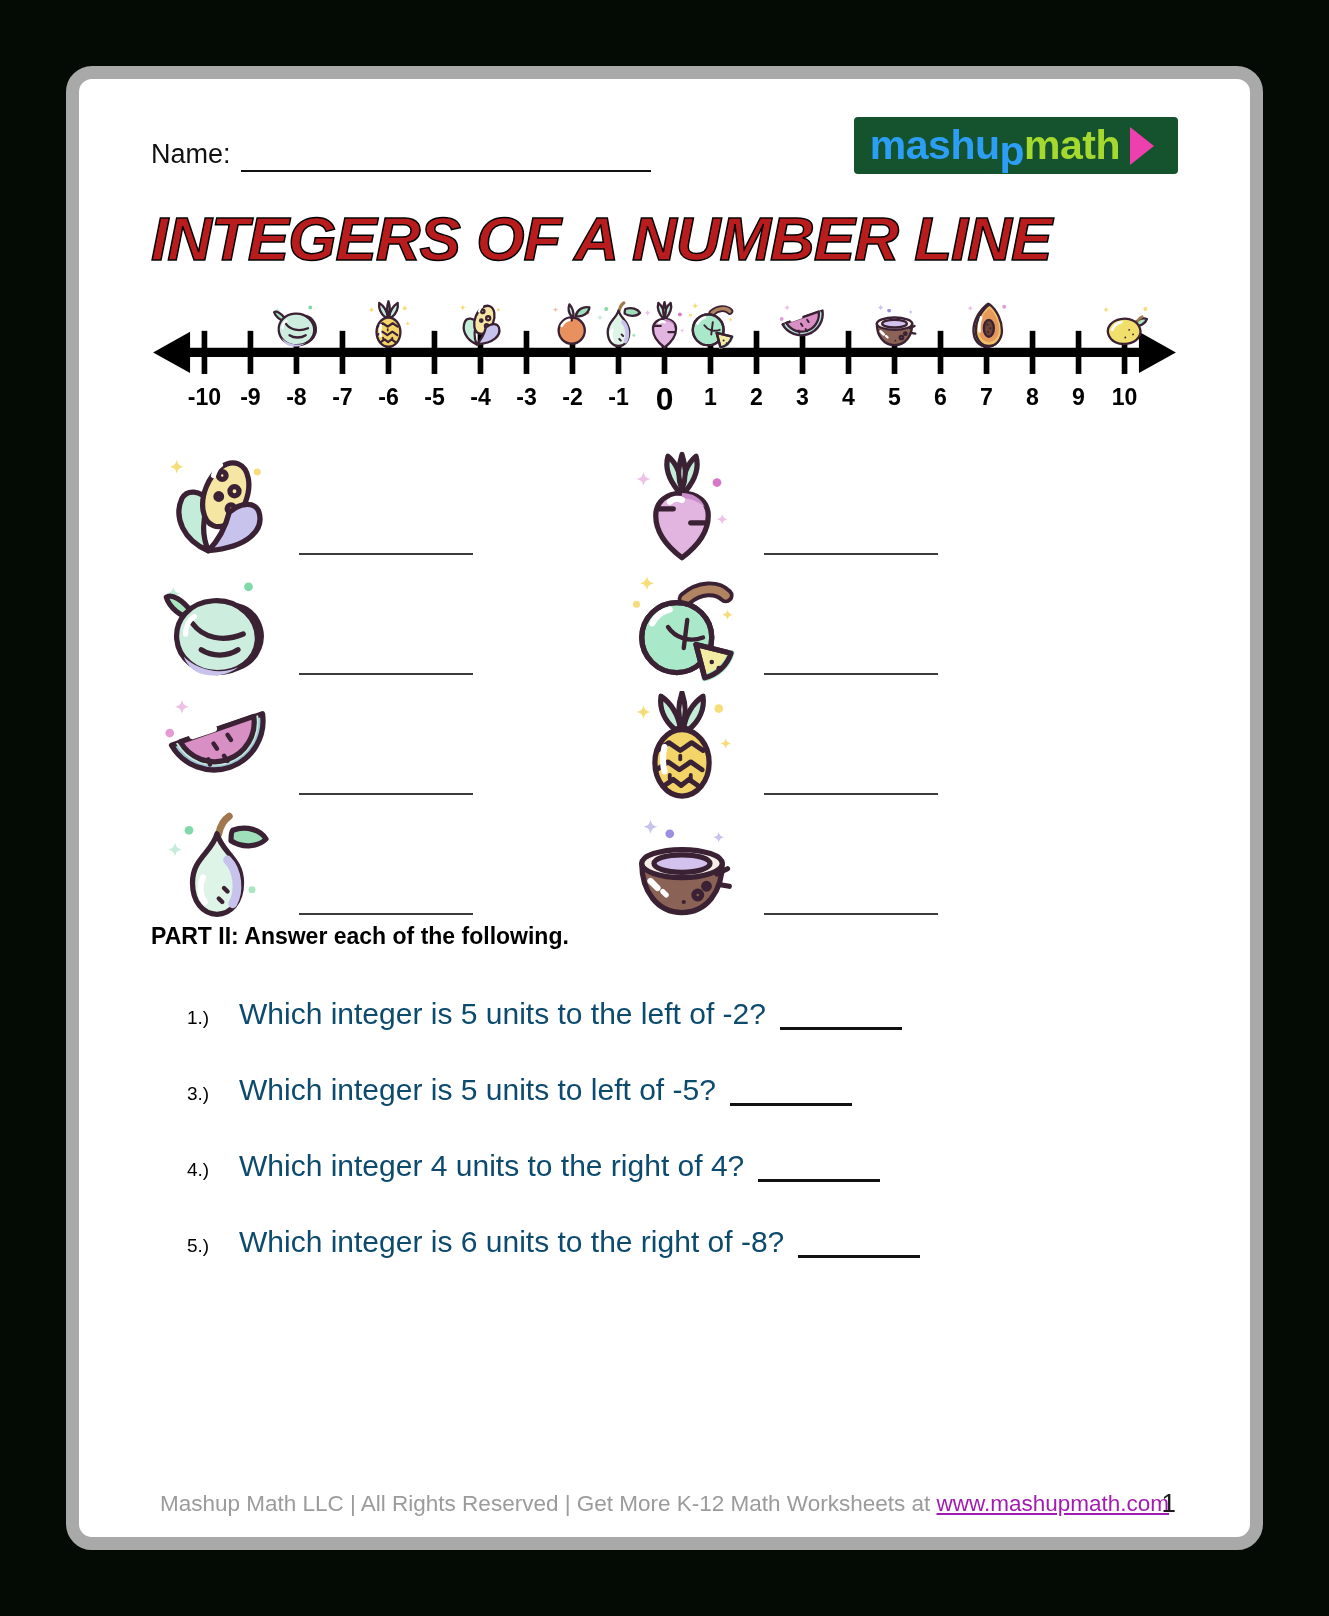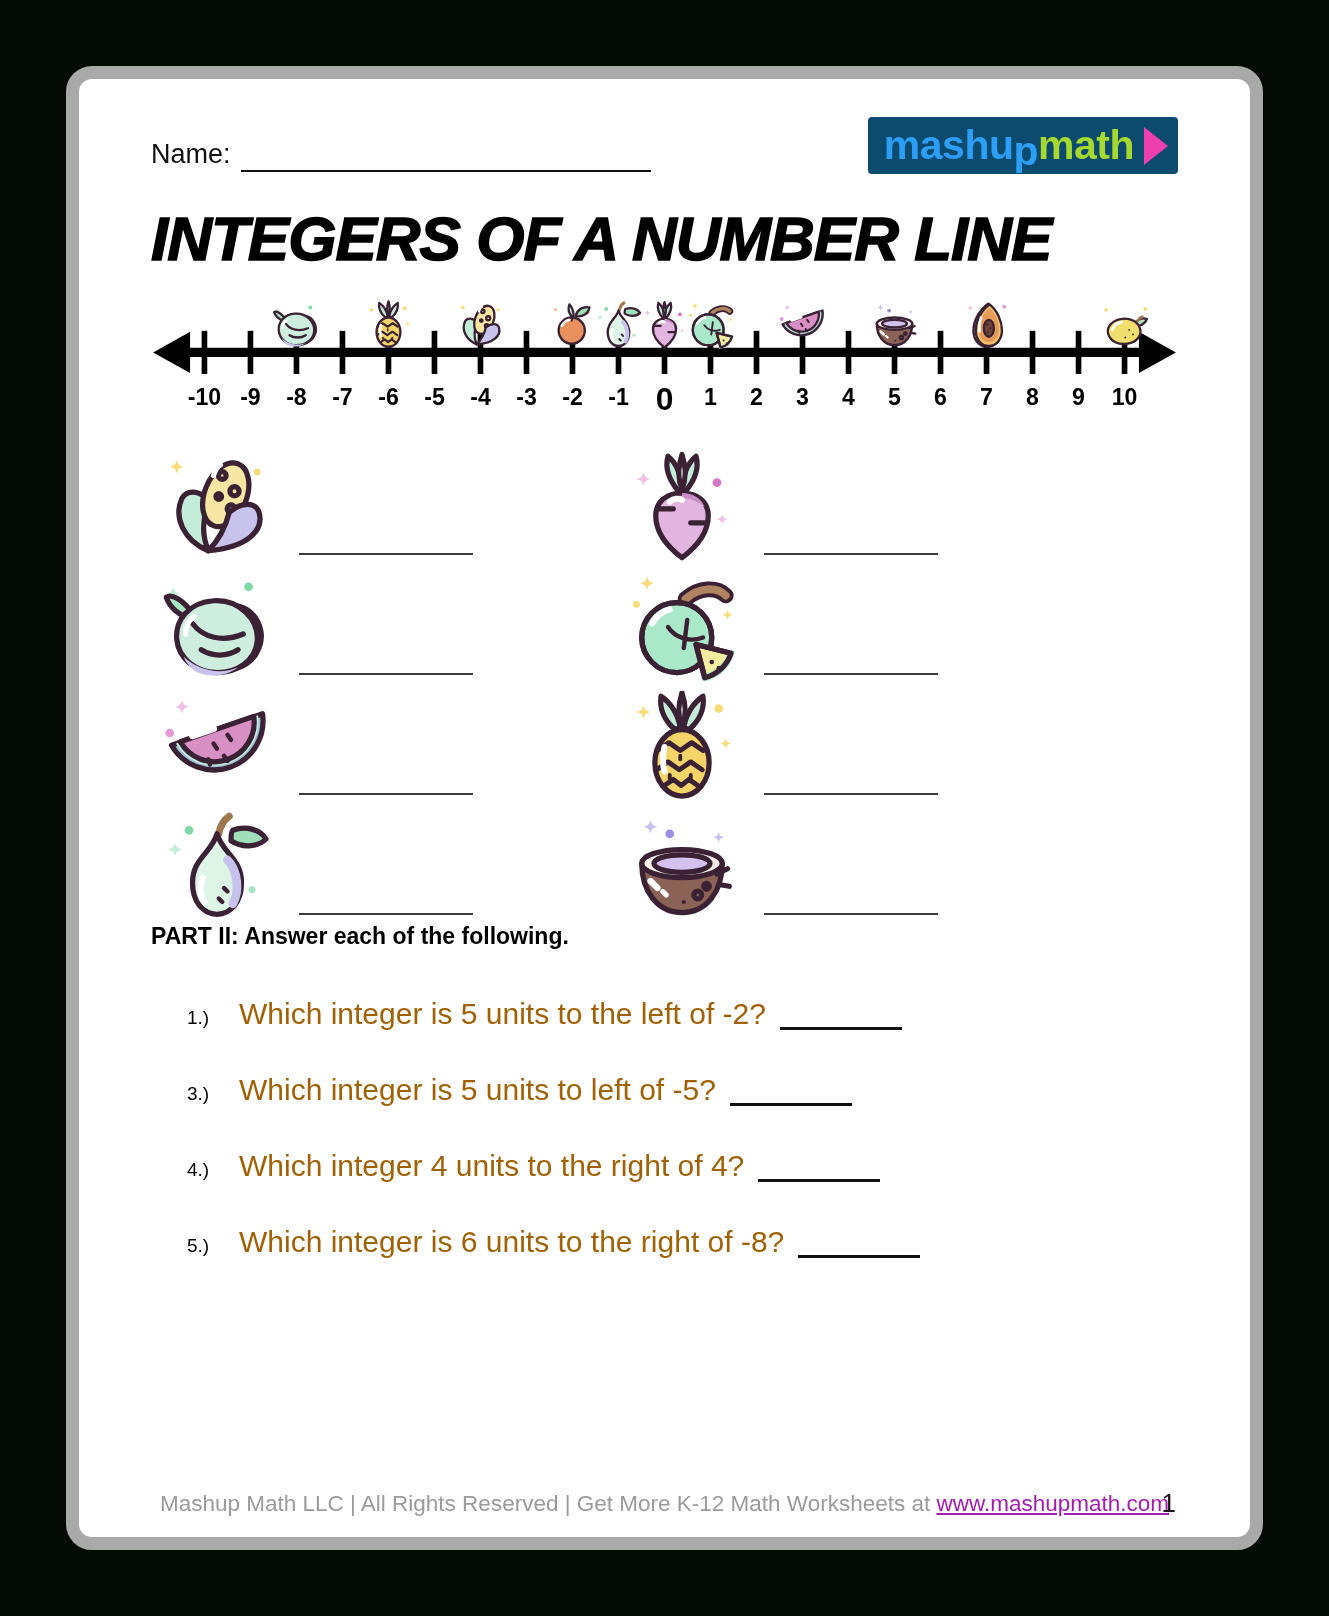--- a/index.html
+++ b/index.html
@@ -15,36 +15,36 @@
     padding:38px 72px;box-sizing:border-box;overflow:hidden;
   }
   
   .header-row{display:flex;justify-content:space-between;align-items:flex-start;}
   .name-block{margin-top:22px;font-size:27px;white-space:nowrap;}
   .name-line{
     display:inline-block;width:410px;border-bottom:2.5px solid #111;
     position:relative;top:9px;margin-left:10px;
   }
   .logo{
-    display:flex;align-items:center;background:#0c4a6e;height:57px;
-    padding:4px 10px 4px 16px;border-radius:4px;box-sizing:border-box;
+    display:flex;align-items:center;background:#14532d;height:57px;
+    padding:4px 24px 4px 16px;border-radius:4px;box-sizing:border-box;
   }
   .logo-text{font-size:41px;font-weight:bold;letter-spacing:-.5px;line-height:1;}
   .logo-blue{color:#2d9ef5;}
   .logo-p{display:inline-block;transform:translateY(6px);}
   .logo-green{color:#a5d92f;}
   .logo-arrow{
     width:0;height:0;border-left:24px solid #ee3fae;
     border-top:19px solid transparent;border-bottom:19px solid transparent;
     margin-left:10px;
   }
   
   .title{
     margin:30px 0 0;font-size:62px;line-height:1.12;font-weight:bold;font-style:italic;
-    letter-spacing:-1px;color:#000000;-webkit-text-stroke:1.5px #000;
+    letter-spacing:-1px;color:#b91c1c;-webkit-text-stroke:1.5px #000;
   }
   
   .numline-wrap{margin-top:26px;}
   
   .part-heading{font-size:23px;margin:28px 0 0;color:#000;}
   .part-heading b{font-weight:bold;}
   .part2-heading{font-weight:bold;margin-top:0;}
   
   .part1-grid{display:flex;margin-top:18px;}
   .p1-col{width:465px;}
@@ -53,21 +53,21 @@
   .p1-icon{width:112px;height:112px;margin-left:10px;flex:0 0 auto;}
   .p1-icon svg{width:100%;height:100%;display:block;}
   .p1-blank{
     width:174px;height:26px;margin-left:26px;margin-bottom:8px;
     border-bottom:2.5px solid #3c3c3c;font-size:24px;text-align:center;
   }
   
   .part2-list{margin-top:46px;}
   .q-row{margin-bottom:35px;padding-left:36px;line-height:36px;white-space:nowrap;}
   .q-num{display:inline-block;width:52px;font-size:19px;color:#000;}
-  .q-text{font-size:30px;color:#a16207;}
+  .q-text{font-size:30px;color:#0c4a6e;}
   .q-blank{
     display:inline-block;width:122px;border-bottom:3px solid #111;
     margin-left:14px;position:relative;top:6px;font-size:26px;text-align:center;
   }
   
   .footer{
     position:absolute;left:0;right:0;bottom:20px;text-align:center;
     color:#9b9b9b;font-size:22.5px;
   }
   .footer-link{color:#a21caf;text-decoration:underline;cursor:pointer;}

